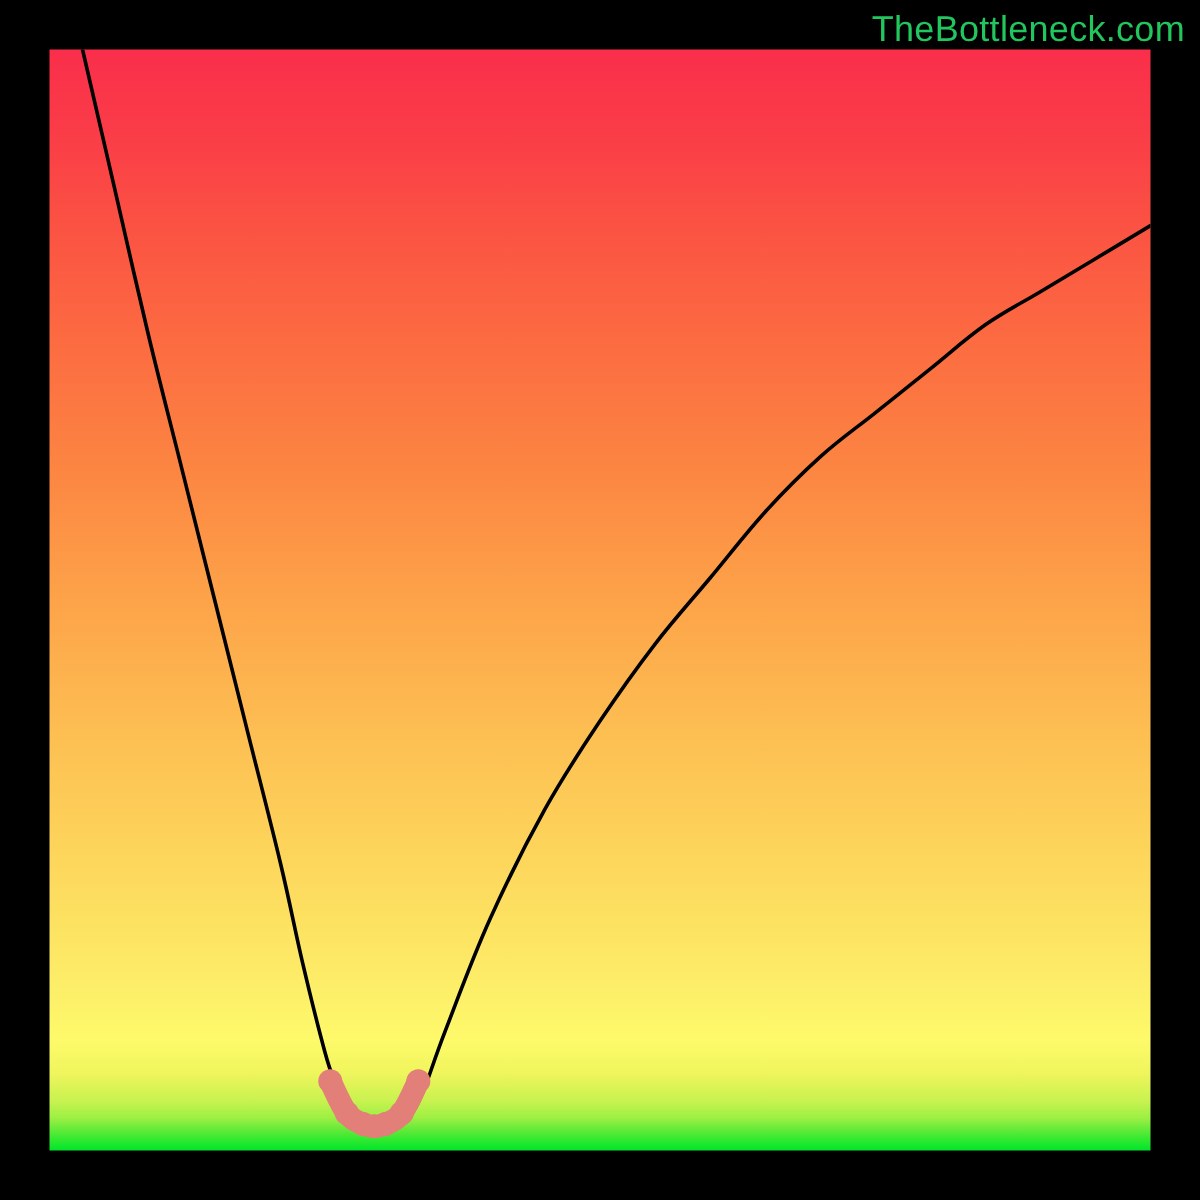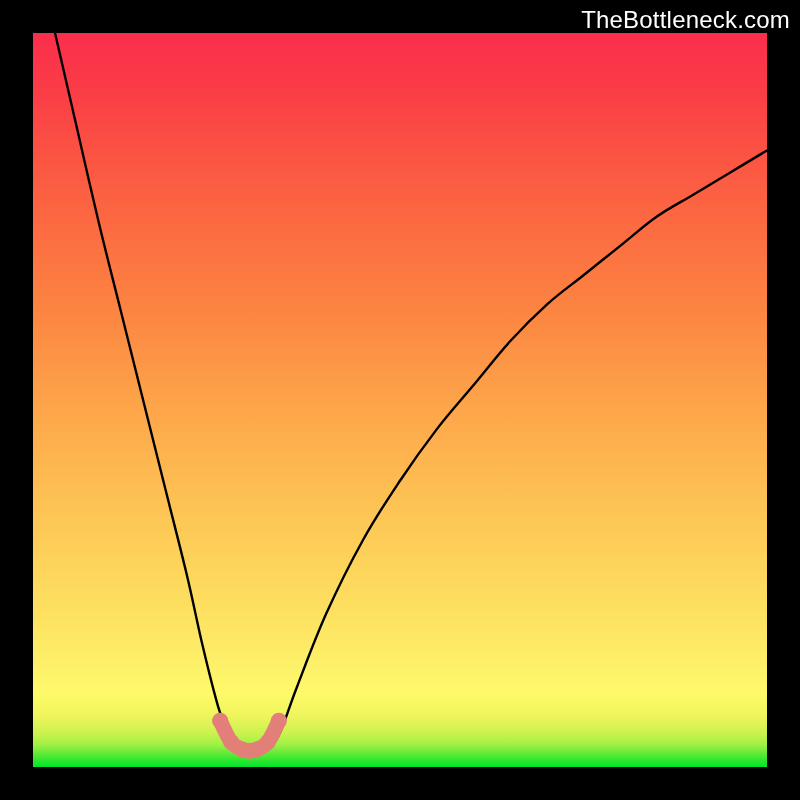--- a/index.html
+++ b/index.html
@@ -44,21 +44,21 @@
       #FC6A41 74%,
       #FB5243 84%,
       #FA3D47 92%,
       #FA2E4B 100%
     );
   }
   .watermark {
     position: absolute;
     top: 6px;
     right: 10px;
-    color: #ffffff;
+    color: #22c55e;
     font-size: 24px;
     font-weight: 400;
     letter-spacing: 0.2px;
     text-align: center;
   }
   svg.curves {
     position: absolute;
     left: 0;
     top: 0;
     width: 734px;

